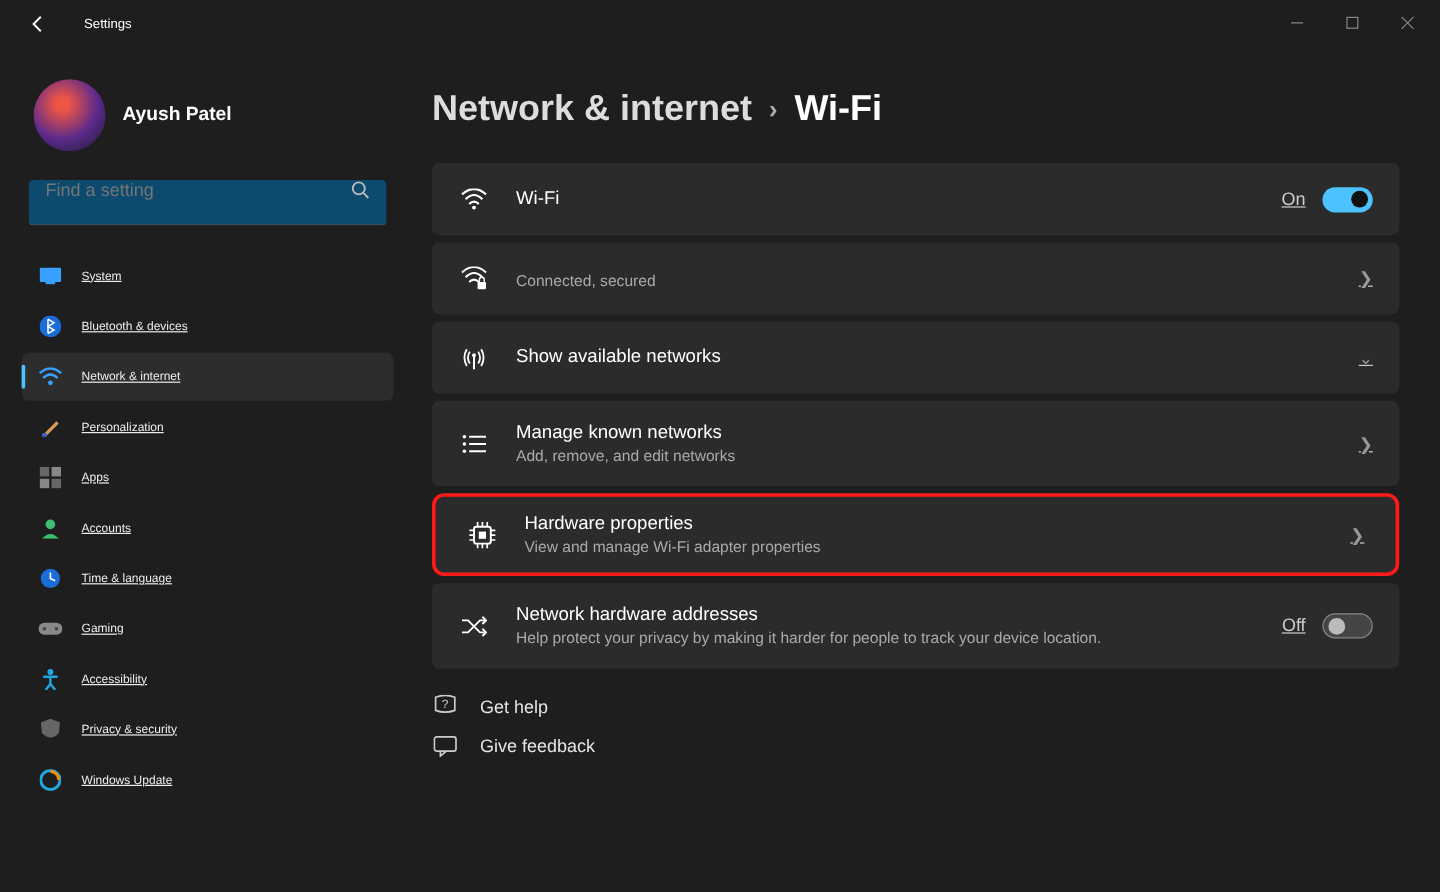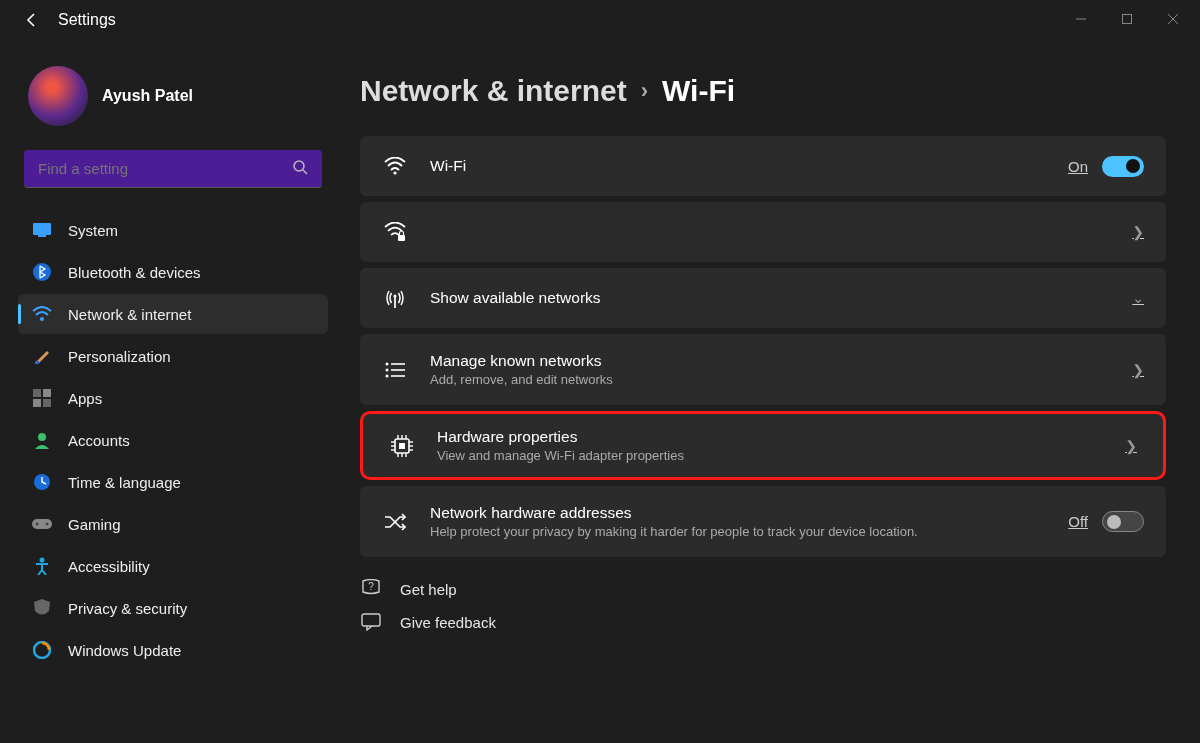--- a/index.html
+++ b/index.html
@@ -18,21 +18,21 @@
     display: flex;
     align-items: center;
     padding-left: 20px;
   }
   .back-btn {
     width: 24px; height: 24px;
     display: flex; align-items: center; justify-content: center;
     margin-right: 14px;
     color: #fff;
   }
-  .app-title { font-size: 16px; }
+  .app-title { font-size: 11px; margin-left: 12px; }
   .win-controls {
     position: absolute;
     right: 4px;
     top: 4px;
     display: flex;
     gap: 0;
   }
   .win-btn {
     width: 46px; height: 30px;
     display: flex; align-items: center; justify-content: center;
@@ -58,44 +58,45 @@
   }
   .avatar {
     width: 60px; height: 60px;
     border-radius: 50%;
     background: radial-gradient(circle at 40% 35%, #e54 10%, #5b2a8c 55%, #1a1a2a 100%);
   }
   .username { font-size: 16px; font-weight: 600; }
 
   .search-box {
     height: 38px;
-    background: #4c1d95;
+    background: #0c4a6e;
     border-radius: 4px;
     display: flex;
-    align-items: center;
+    align-items: flex-start;
     padding: 0 14px;
     margin: 0 6px 18px 6px;
     border-bottom: 1px solid #555;
   }
   .search-box input {
     flex: 1;
     background: none; border: none; outline: none;
     color: #ccc; font-size: 15px;
   }
   .search-box .mag { color: #bbb; }
 
   .nav-list { display: flex; flex-direction: column; gap: 2px; }
   .nav-item {
     display: flex; align-items: center; gap: 16px;
     height: 40px;
     padding: 0 14px;
     border-radius: 6px;
-    font-size: 15px;
+    font-size: 10px;
     color: #eee;
     position: relative;
+    text-decoration: underline;
   }
   .nav-item.active {
     background: #2d2d2d;
   }
   .nav-item.active::before {
     content: "";
     position: absolute;
     left: 0; top: 10px;
     width: 3px; height: 20px;
     background: #4cc2ff;
@@ -346,20 +347,21 @@
       <span class="ic">
           <svg width="22" height="20" viewBox="0 0 22 20">
             <path d="M1 5 Q11 -4 21 5" stroke="#fff" stroke-width="1.7" fill="none"></path>
             <path d="M4 9 Q11 2 18 9" stroke="#fff" stroke-width="1.7" fill="none"></path>
             <path d="M7 13 Q11 9 15 13" stroke="#fff" stroke-width="1.7" fill="none"></path>
             <rect x="14" y="13" width="7" height="6" rx="1" fill="#fff"></rect>
             <path d="M15.5 13 v-2 a2 2 0 0 1 4 0 v2" stroke="#fff" fill="none" stroke-width="1.2"></path>
           </svg>
         </span>
       <div class="txt">
+        <div class="t2">Connected, secured</div>
       </div>
       <div class="right">
           <span class="chevron-r">❯</span>
         </div>
     </div>
 
     <div class="card">
       <span class="ic">
           <svg width="20" height="20" viewBox="0 0 20 20">
             <path d="M4 3 Q0 10 4 17" stroke="#fff" stroke-width="1.5" fill="none"></path>

